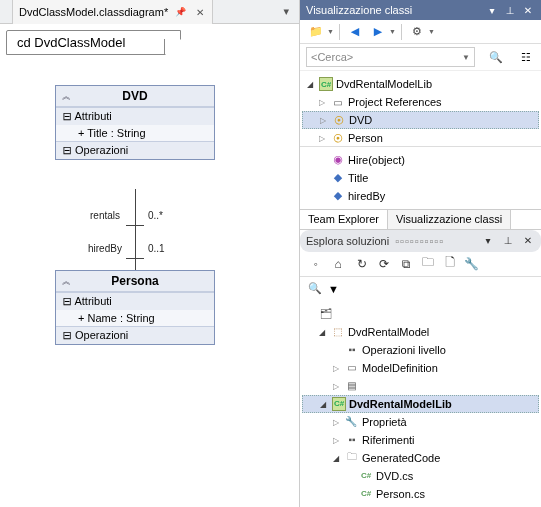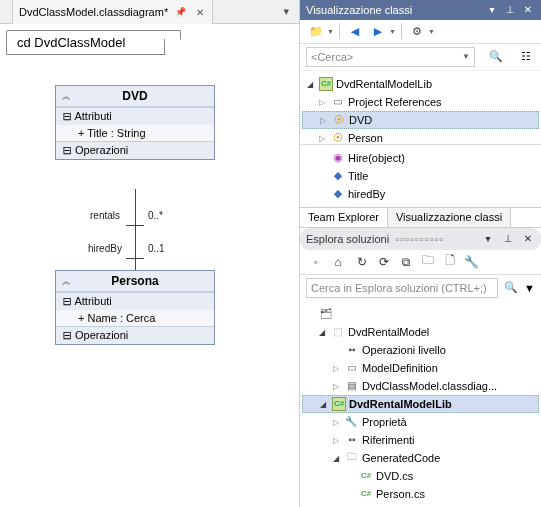--- a/index.html
+++ b/index.html
@@ -128,21 +128,21 @@
     <div class="assoc-label rentals-mult">0..*</div>
     <div class="assoc-label hiredby-lbl">hiredBy</div>
     <div class="assoc-label hiredby-mult">0..1</div>
 
     <div class="class-box person-box">
       <div class="class-header">
         <span class="chev">︽</span>
         <span class="class-name">Persona</span>
       </div>
       <div class="section-head"><span class="toggle">⊟</span> <span>Attributi</span></div>
-      <div class="attr-row">+ Name : Cerca</div>
+      <div class="attr-row">+ Name : String</div>
       <div class="section-head"><span class="toggle">⊟</span> <span>Operazioni</span></div>
     </div>
   </div>
 </div>
 
 <div class="right-pane">
 
   <div class="panel-header">
     <span class="title">Visualizzazione classi</span>
     <span class="hicon">▾</span>
@@ -225,23 +225,20 @@
       <div class="tbtn">⌂</div>
       <div class="sep"></div>
       <div class="tbtn">↻</div>
       <div class="tbtn">⟳</div>
       <div class="tbtn">⧉</div>
       <div class="tbtn">🗀</div>
       <div class="tbtn">🗋</div>
       <div class="tbtn">🔧</div>
     </div>
     <div class="sol-search">
-      <div class="sinput">
-          <span>Cerca in Esplora soluzioni (CTRL+;)</span>
-        </div>
       <div class="search-btn">🔍</div>
         <span class="drop">▼</span>
     </div>
     <div class="tree" style="flex:1">
       <div class="tree-row">
           <span class="expander none"></span>
           <span class="node-icon ic-sln">🗂</span>
         </div>
       <div class="tree-row indent1">
           <span class="expander open"></span>
@@ -254,21 +251,20 @@
           <span>Operazioni livello</span>
         </div>
       <div class="tree-row indent2">
           <span class="expander closed"></span>
           <span class="node-icon ic-folder">▭</span>
           <span>ModelDefinition</span>
         </div>
       <div class="tree-row indent2">
           <span class="expander closed"></span>
           <span class="node-icon ic-diagram">▤</span>
-          <span>DvdClassModel.classdiag...</span>
         </div>
       <div class="tree-row indent1 selected">
           <span class="expander open"></span>
           <span class="node-icon ic-cs">C#</span>
           <span style="font-weight:bold">DvdRentalModelLib</span>
         </div>
       <div class="tree-row indent2">
           <span class="expander closed"></span>
           <span class="node-icon ic-prop">🔧</span>
           <span>Proprietà</span>

